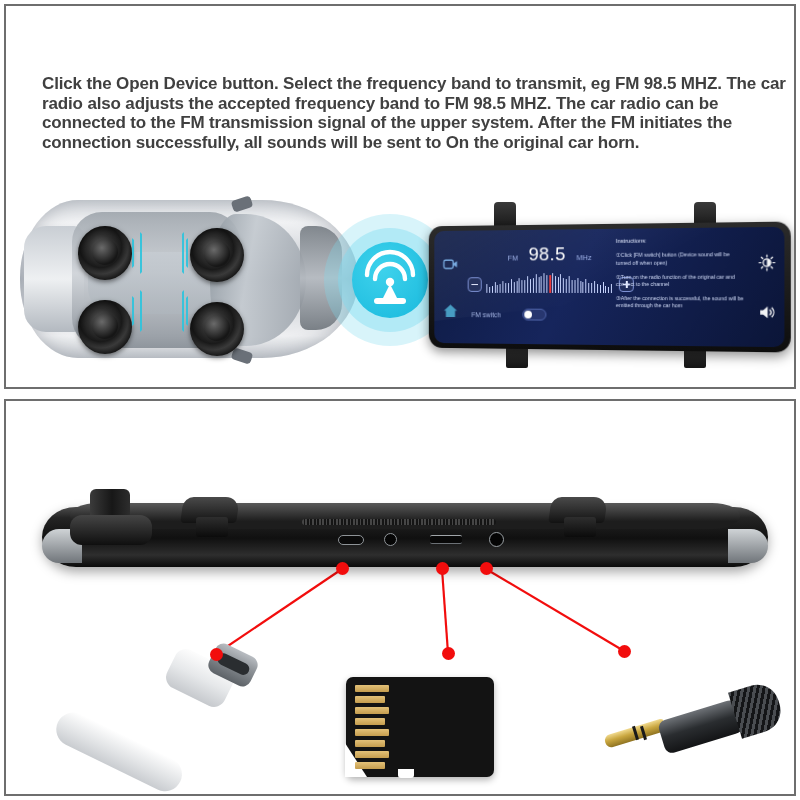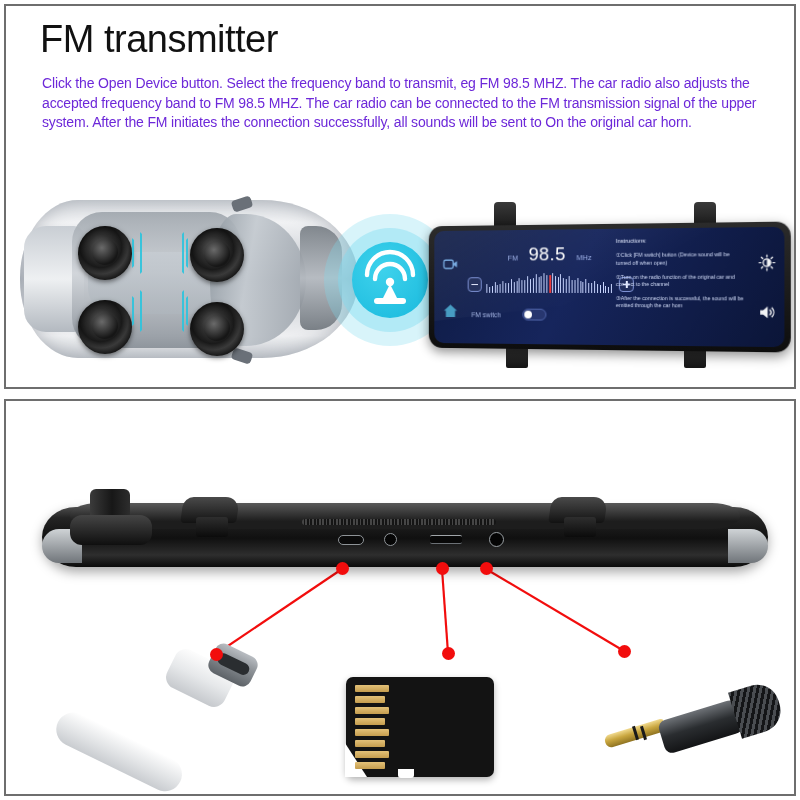--- a/index.html
+++ b/index.html
@@ -35,24 +35,25 @@
     font-weight: 400;
     color: #111111;
     letter-spacing: -0.5px;
     white-space: nowrap;
   }
   .body-text {
     position: absolute;
     left: 36px;
     top: 68px;
     width: 752px;
-    font-size: 14px;
+    font-size: 17px;
     line-height: 19.5px;
-    color: #6d28d9;
+    color: #404040;
     letter-spacing: -0.15px;
+    font-weight: bold;
   }
   .subtitle {
     position: absolute;
     left: 36px;
     top: 152px;
     font-size: 14.5px;
     color: #2b3450;
     letter-spacing: -0.1px;
     white-space: nowrap;
   }
@@ -547,21 +548,20 @@
     border-radius: 0 22px 22px 0;
     background: repeating-linear-gradient(118deg,#4a4d51 0 3px,#141517 3px 6px);
     transform: rotate(-17deg);
   }
 </style>
 </head>
 <body>
 
 <section class="panel" id="panel-top">
 
-  <h1 class="title">FM transmitter</h1>
 
   <p class="body-text">Click the Open Device button. Select the frequency band to transmit, eg FM 98.5 MHZ. The car radio also adjusts the accepted frequency band to FM 98.5 MHZ. The car radio can be connected to the FM transmission signal of the upper system. After the FM initiates the connection successfully, all sounds will be sent to On the original car horn.</p>
 
 
   <div id="car-illustration">
     <div class="car-body"></div>
     <div class="car-hood"></div>
     <div class="car-roof"></div>
     <div class="car-seats"></div>
     <div class="car-windshield"></div>

